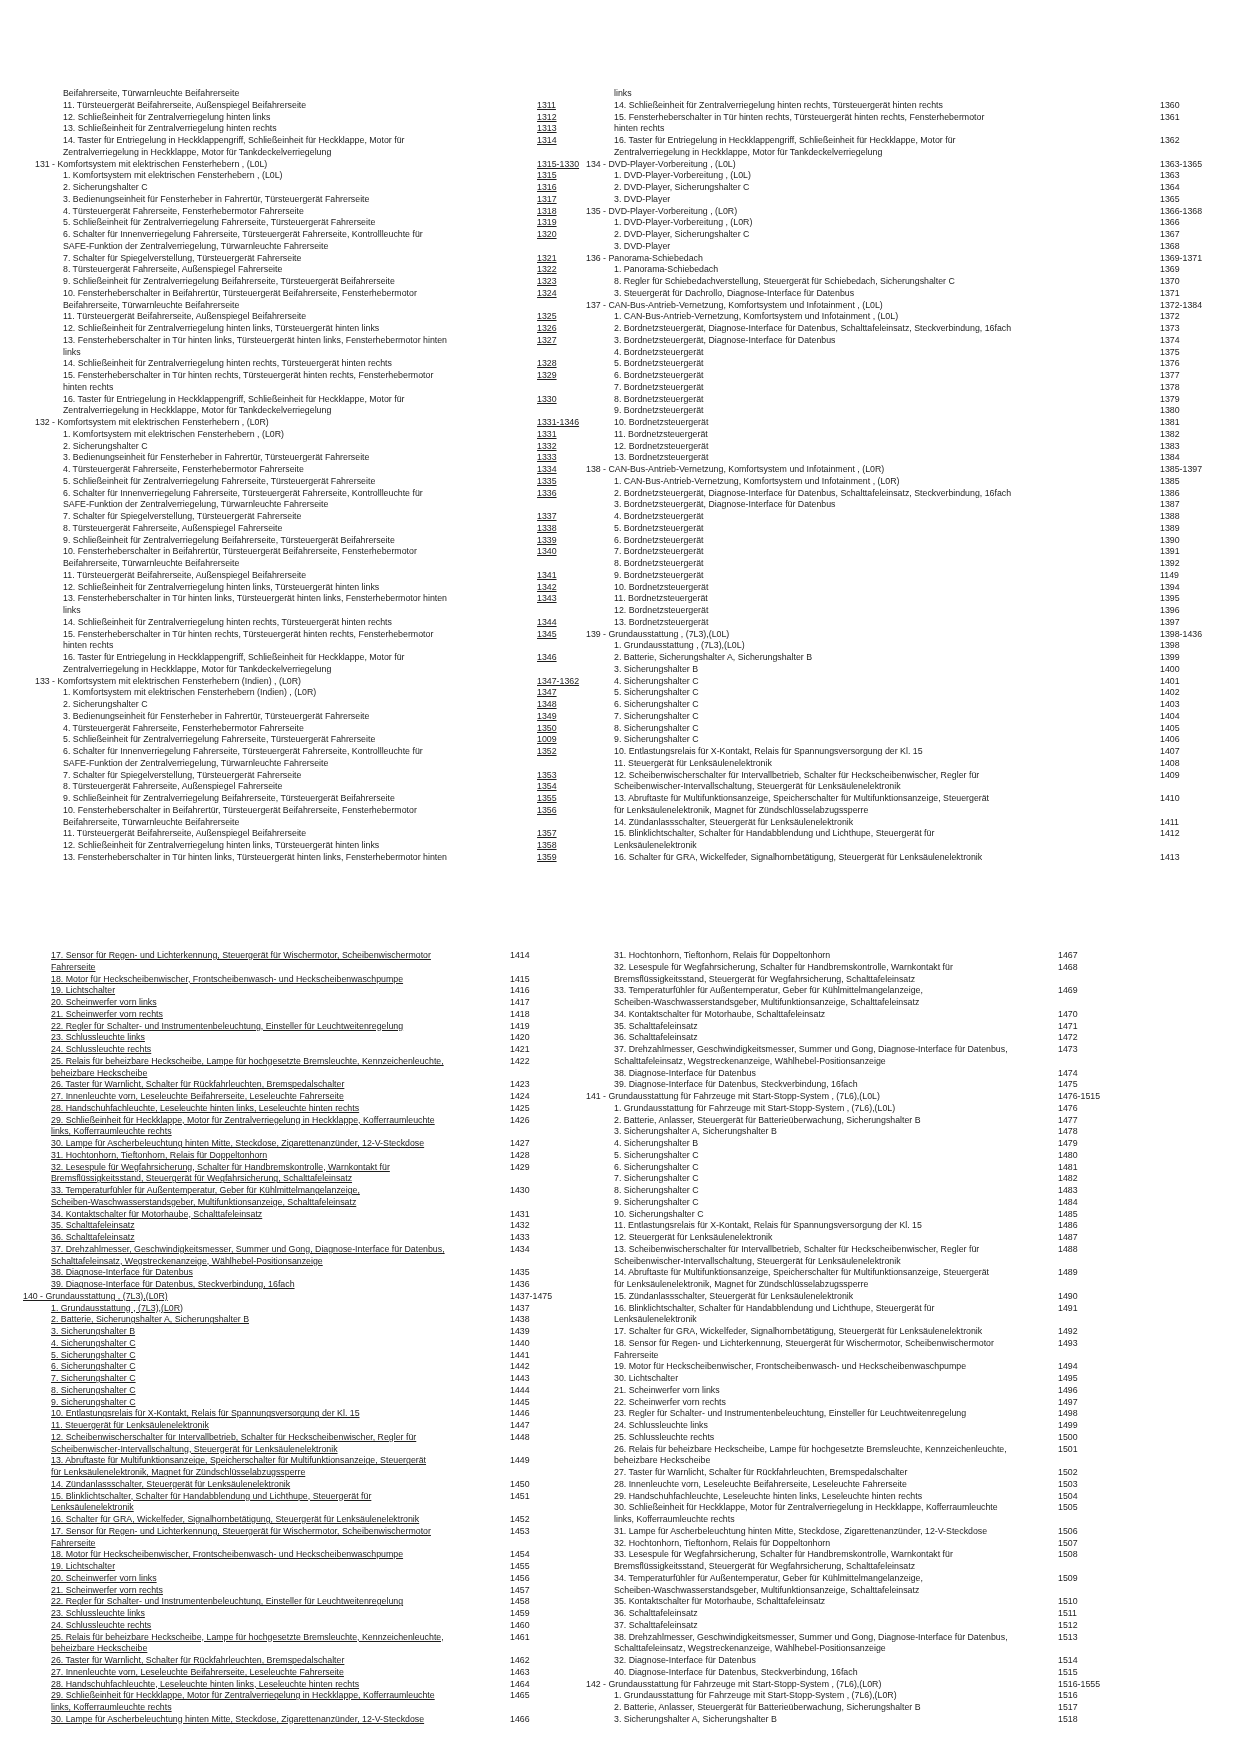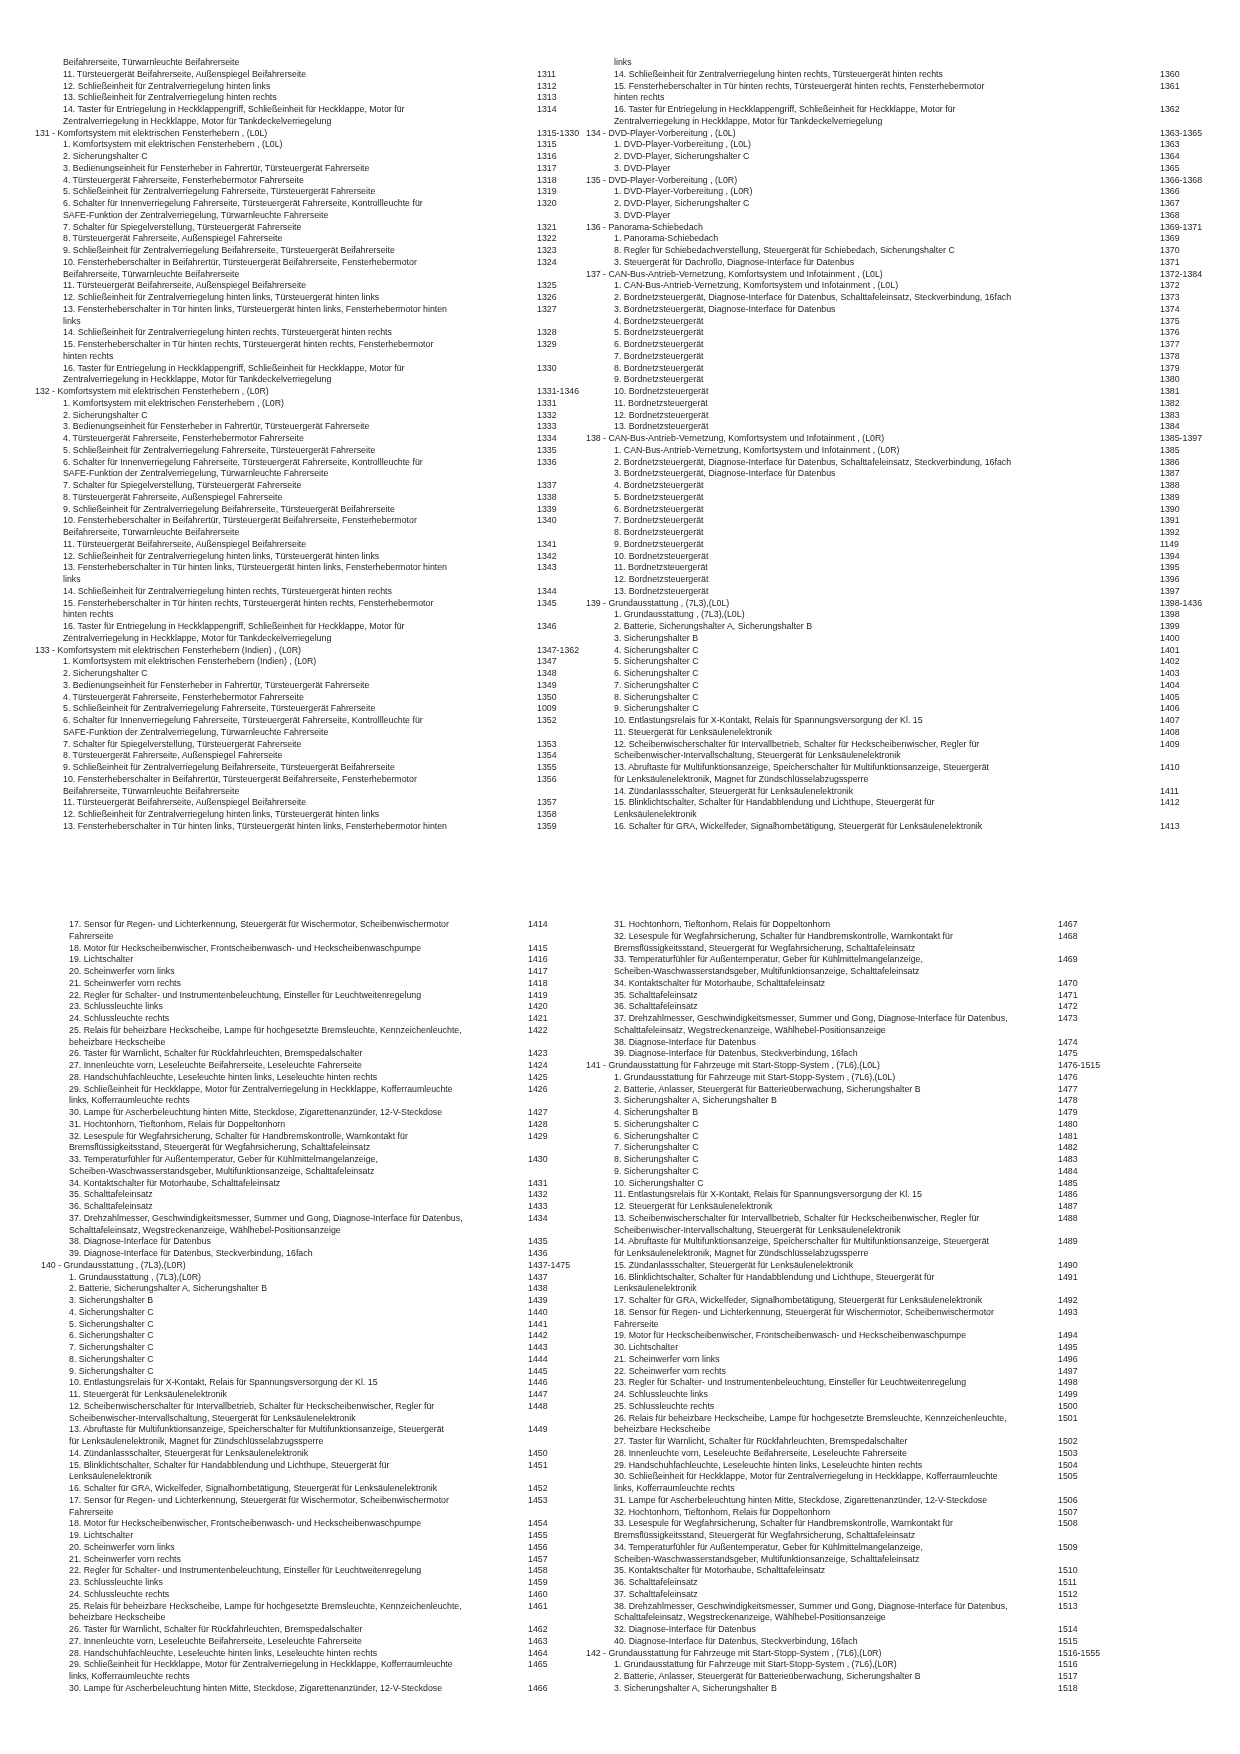--- a/index.html
+++ b/index.html
@@ -2,32 +2,32 @@
 <html><head>
 <meta charset="utf-8">
 <style>
   html,body{margin:0;padding:0;}
   body{
     width:1240px;height:1754px;background:#ffffff;position:relative;
     font-family:"Liberation Sans","DejaVu Sans",sans-serif;
     font-size:8.8px;line-height:11.75px;color:#1d1d1d;
     -webkit-font-smoothing:antialiased;
   }
-  .col{position:absolute;}
+  .col{position:absolute;margin-top:31px;}
   .row{position:relative;}
   .row.sub,.row.cont{padding-left:28px;}
   .t{white-space:pre-line;}
   .p{position:absolute;top:0;}
   #col-tl{left:35px;top:57px;width:575px;}
-  #col-tl .p{left:502px;}
+  #col-tl .p{left:502px;text-decoration:underline;}
   #col-tl .t{max-width:470px;}
   #col-tr{left:586px;top:57px;width:645px;}
   #col-tr .p{left:574px;}
   #col-tr .t{max-width:560px;}
-  #col-bl{left:41px;top:919px;width:560px;}
+  #col-bl{left:23px;top:919px;width:560px;text-decoration:underline;}
   #col-bl .p{left:487px;}
   #col-bl .t{max-width:455px;}
   #col-br{left:586px;top:919px;width:545px;}
   #col-br .p{left:472px;}
   #col-br .t{max-width:460px;}
 </style>
 </head>
 <body>
 
 <div id="col-tl" class="col">

